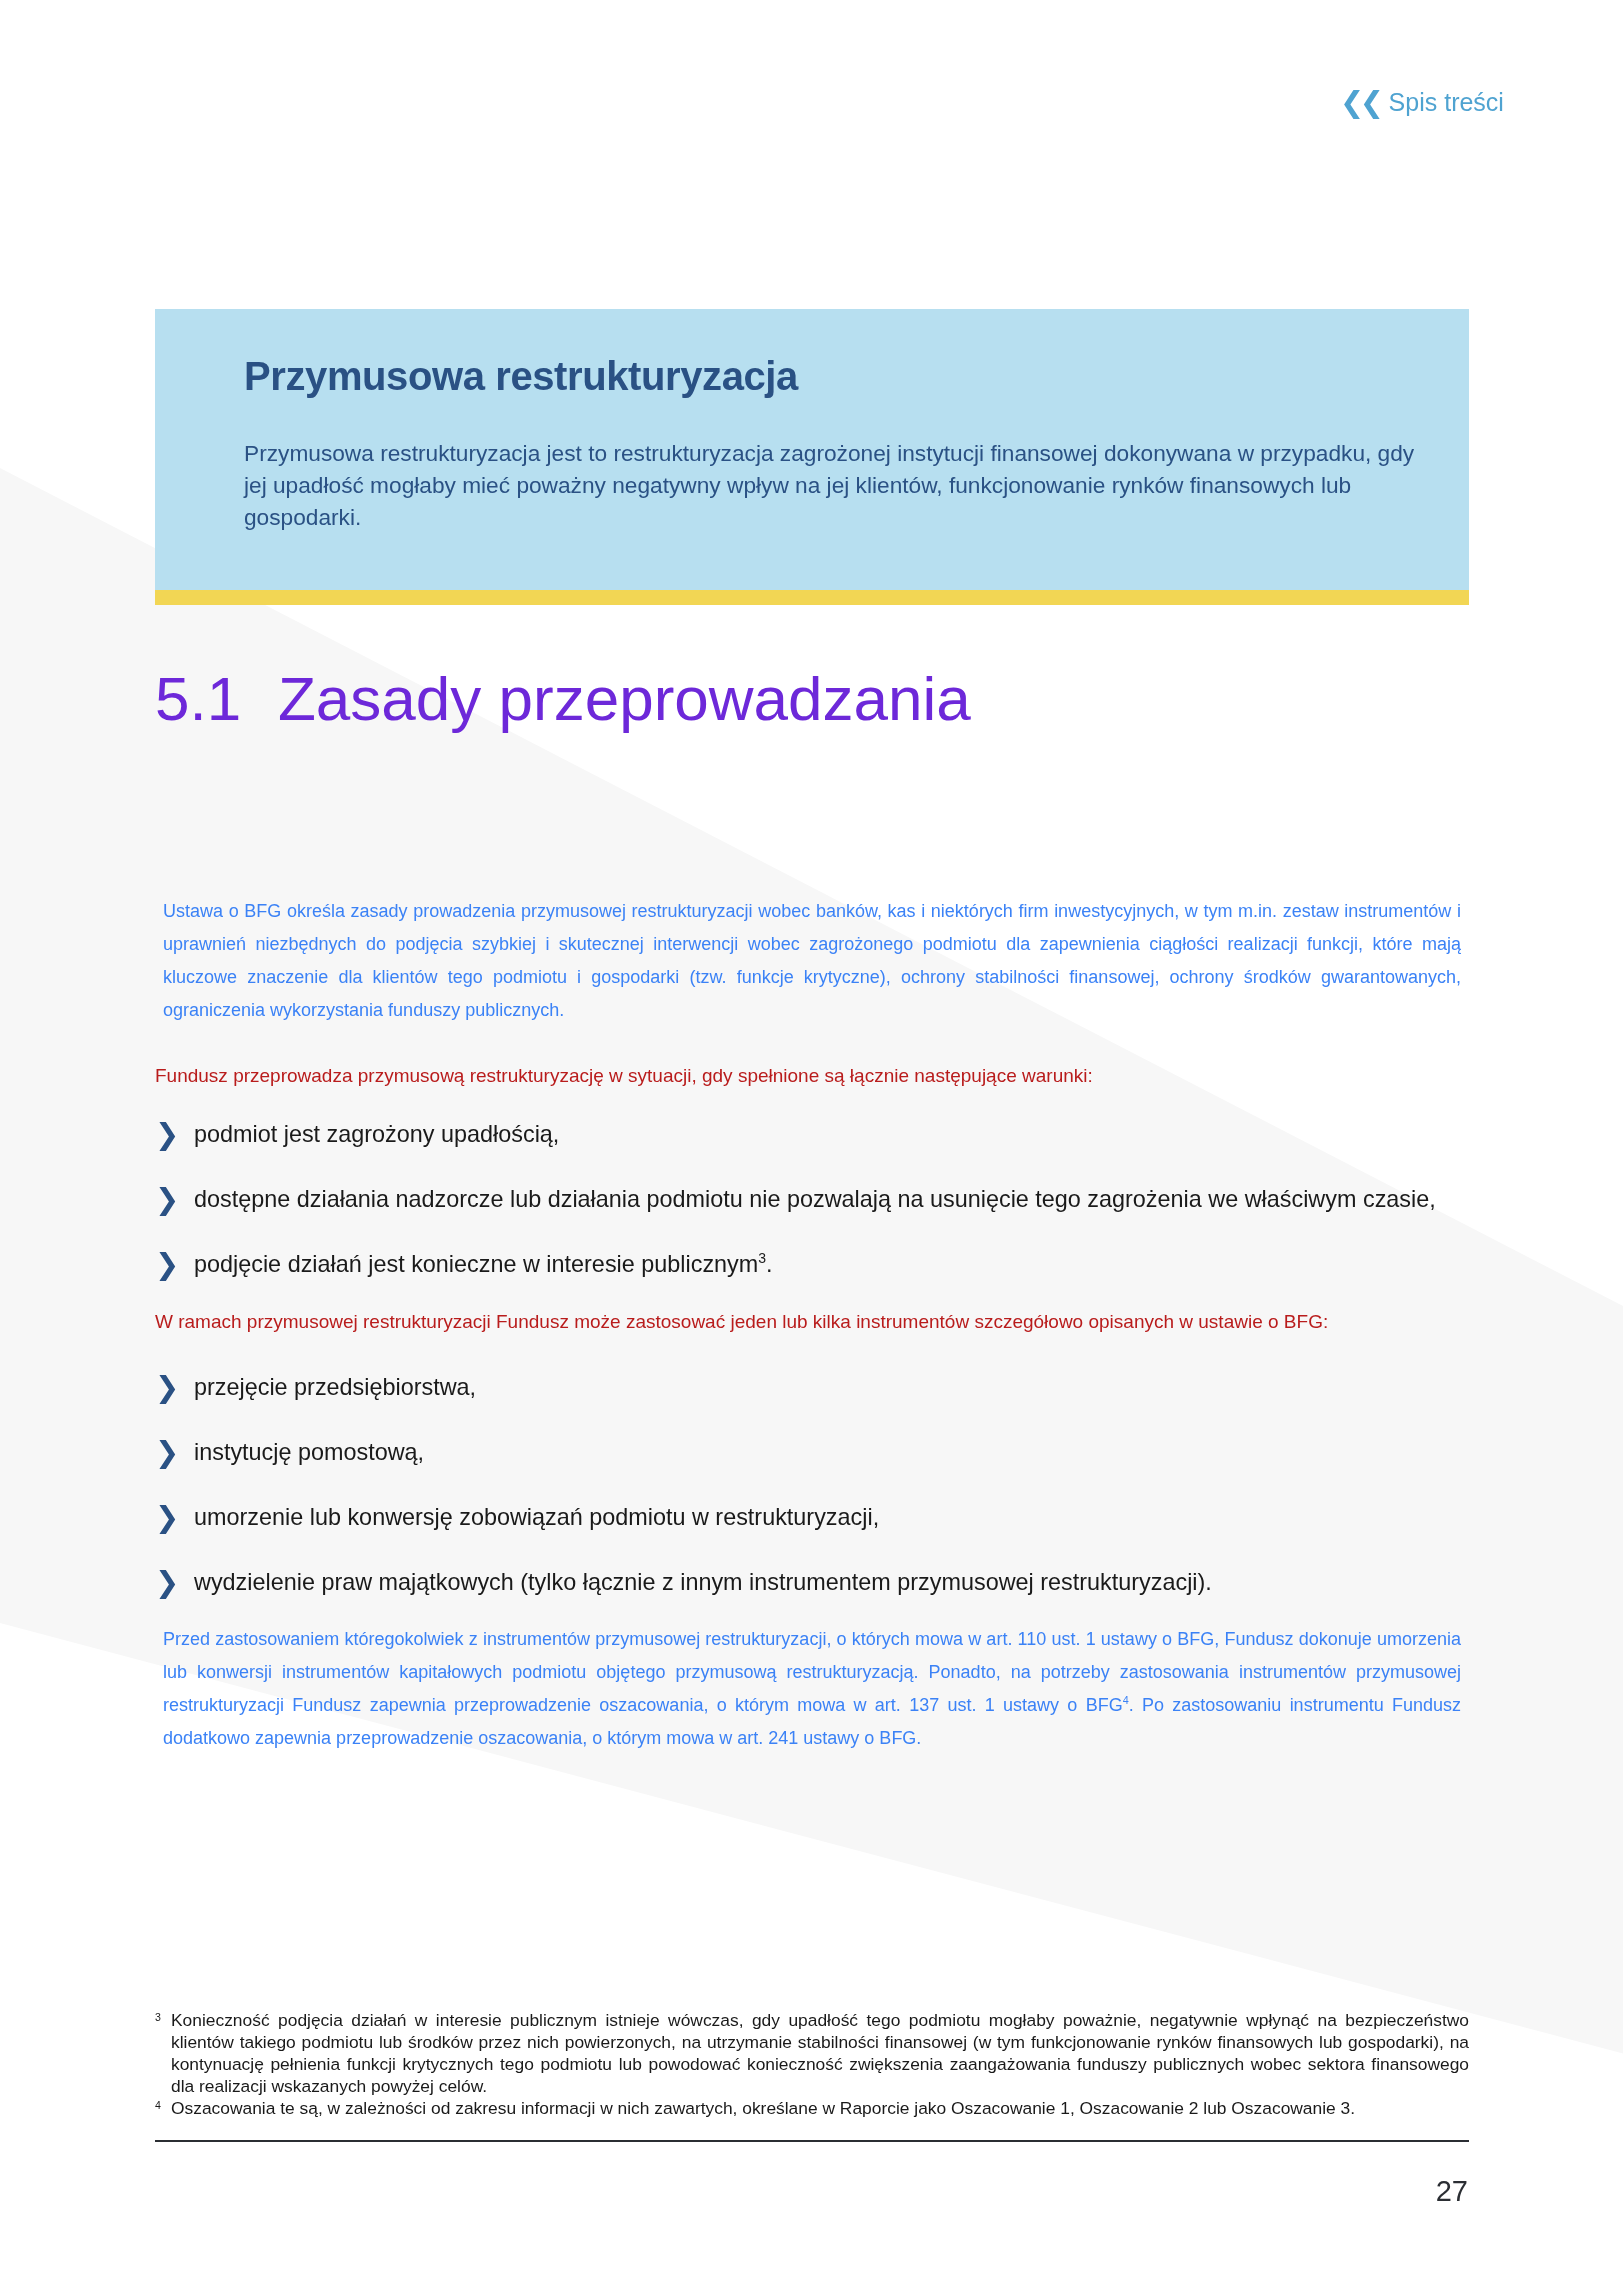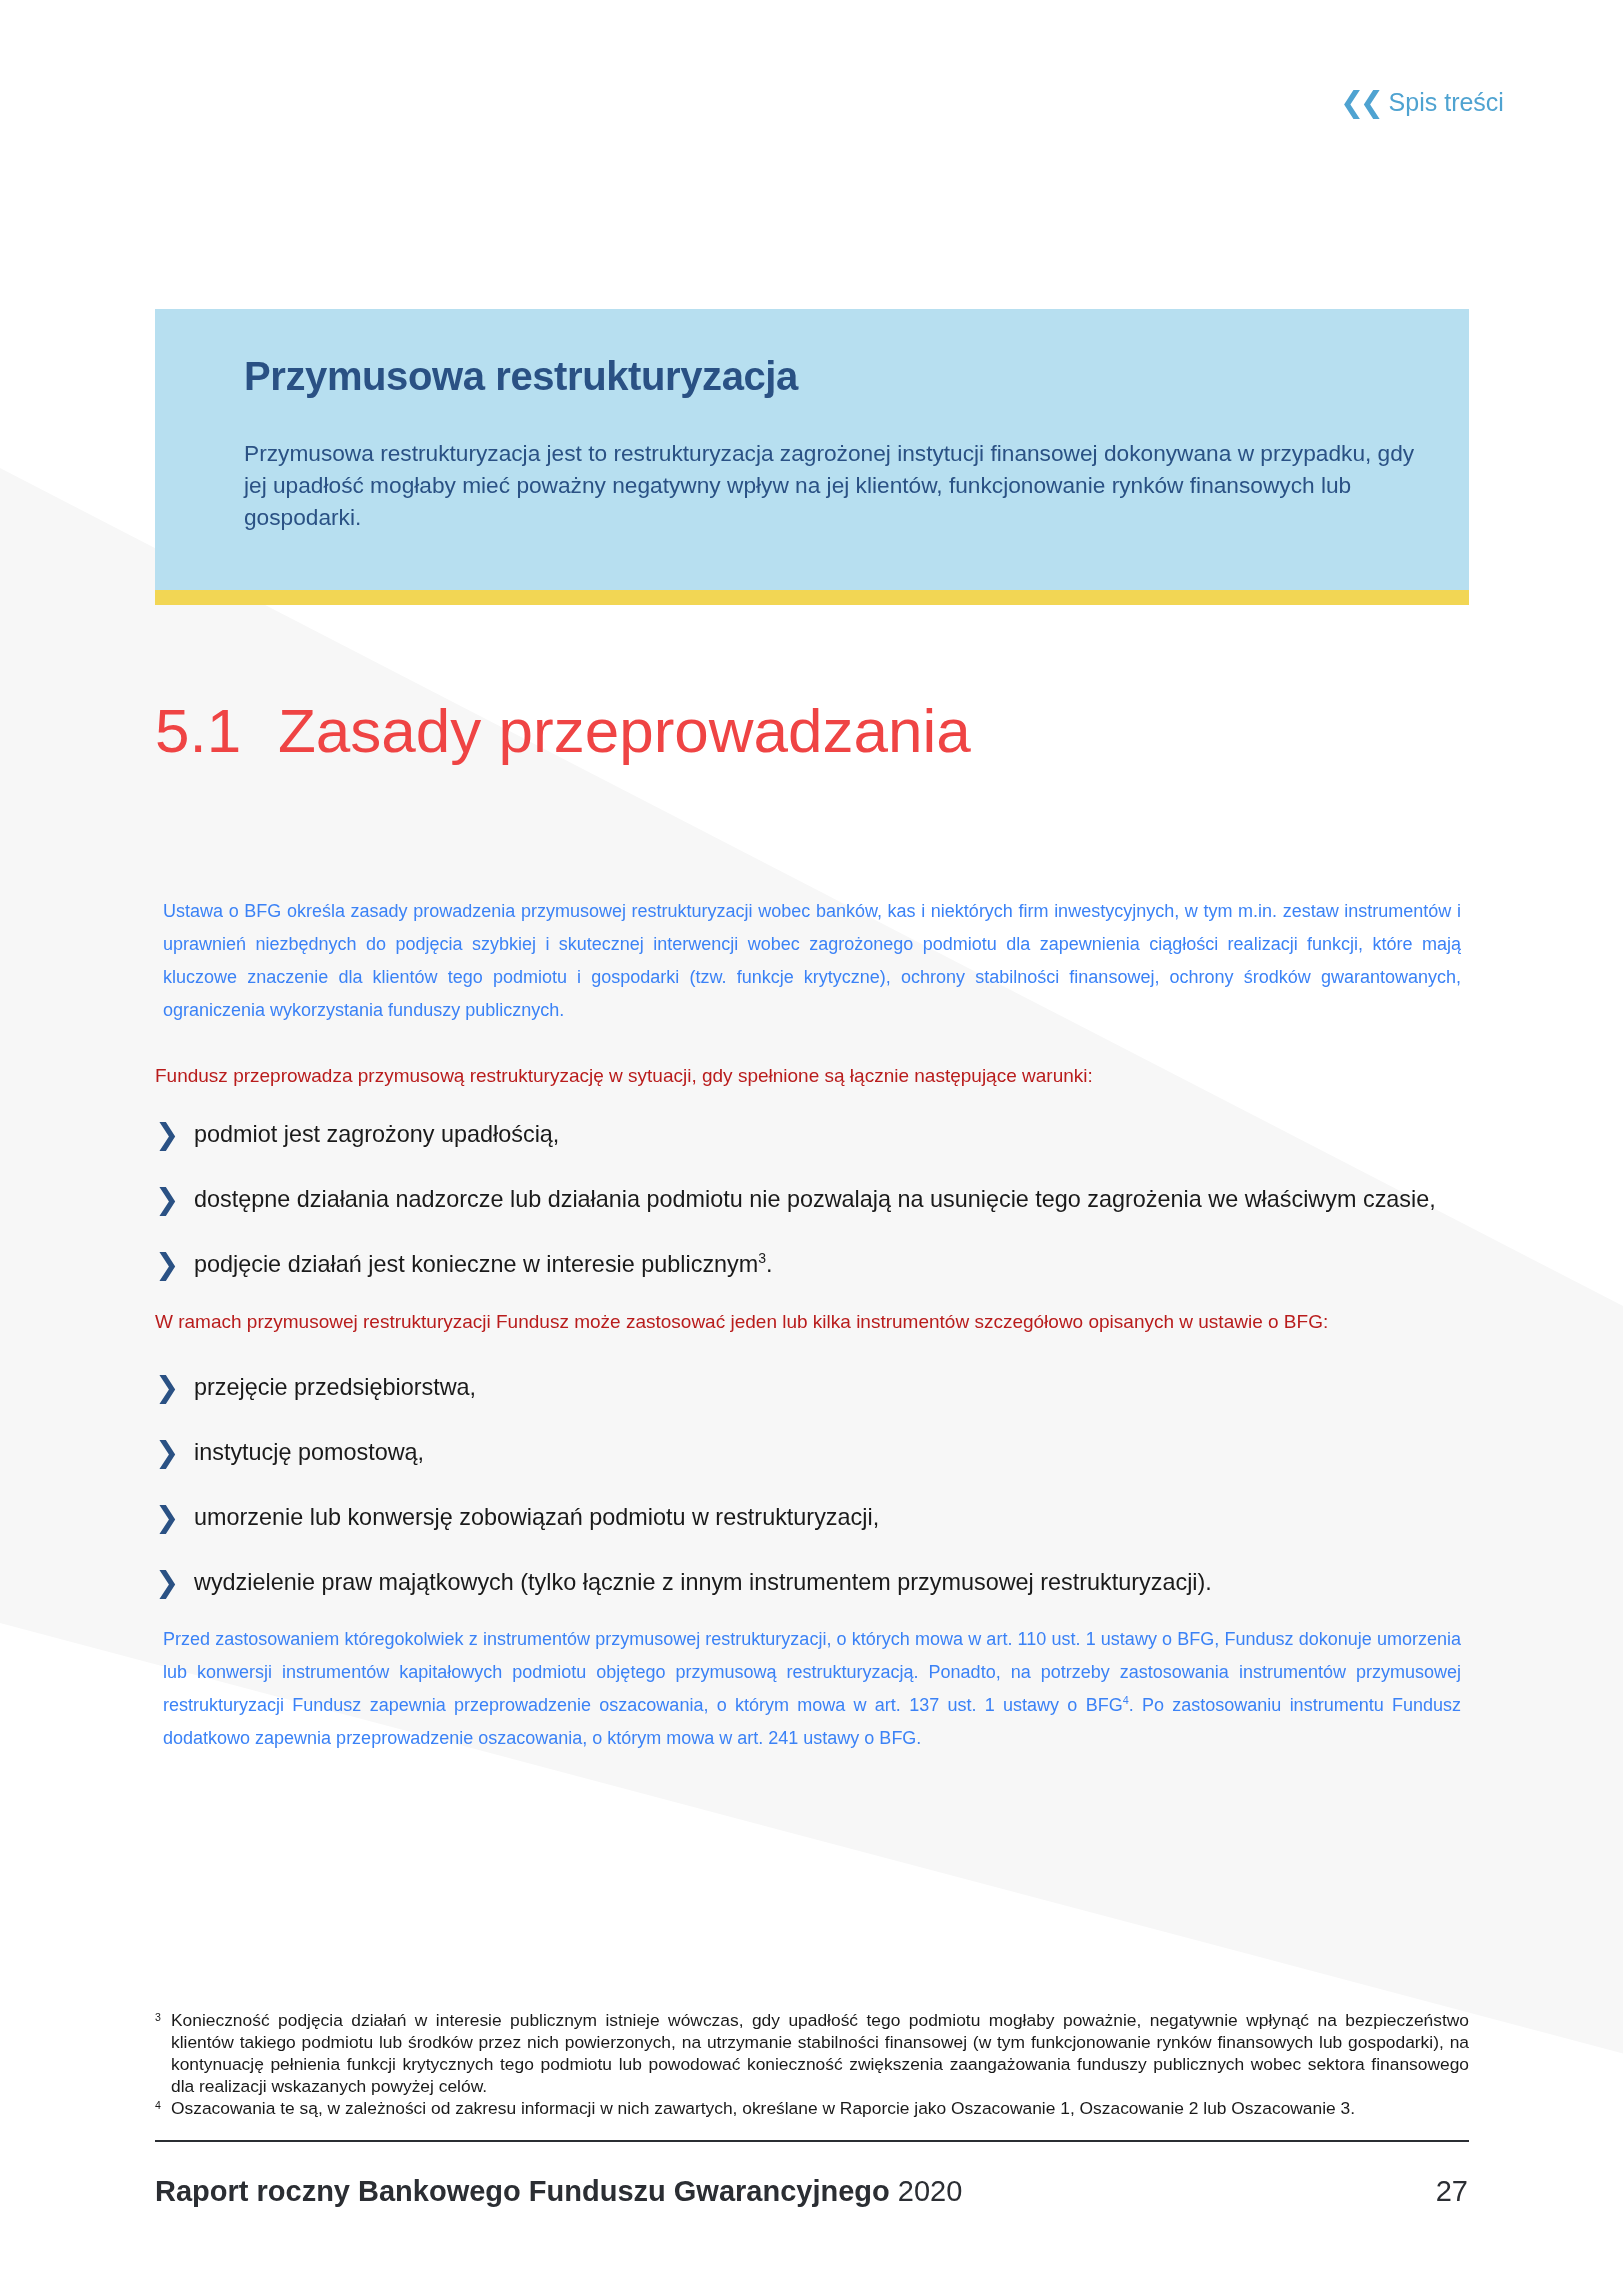--- a/index.html
+++ b/index.html
@@ -24,21 +24,21 @@
     background: #b7dff0; box-sizing: border-box; padding: 45px 45px 0 89px;
   }
   .def-box::after {
     content: ""; position: absolute; left: 0; bottom: -15px; width: 100%; height: 15px;
     background: #f2d654;
   }
   .def-title { color: #2a5184; font-weight: bold; font-size: 40px; margin: 0 0 38px 0; letter-spacing: -0.4px; }
   .def-text { color: #2a5184; font-size: 22.7px; line-height: 32px; margin: 0; text-align: left; }
 
   .section-heading {
-    position: absolute; left: 155px; top: 692px; color: #ef4444; font-size: 62px;
+    position: absolute; left: 155px; top: 660px; color: #6d28d9; font-size: 62px;
     line-height: 77px; display: flex; font-weight: normal; margin: 0;
   }
   .section-heading .num { width: 123px; flex: none; }
 
   .content { position: absolute; left: 155px; top: 887px; width: 1314px; }
   .para { font-size: 18px; line-height: 33px; text-align: justify; margin: 8px; color: #3b82f6; }
   .lead { color: #b91c1c; font-weight: normal; font-size: 19px; line-height: 38px; text-align: justify; margin: 0; }
   ul.bullets { list-style: none; margin: 0; padding: 0; }
   ul.bullets li { display: flex; align-items: center; font-size: 23.4px; line-height: 33px; height: 33px; }
   ul.bullets li .chev {
@@ -131,20 +131,16 @@
       <span class="mark">3</span>
       <span class="txt">Konieczność podjęcia działań w interesie publicznym istnieje wówczas, gdy upadłość tego podmiotu mogłaby poważnie, negatywnie wpłynąć na bezpieczeństwo klientów takiego podmiotu lub środków przez nich powierzonych, na utrzymanie stabilności finansowej (w tym funkcjonowanie rynków finansowych lub gospodarki), na kontynuację pełnienia funkcji krytycznych tego podmiotu lub powodować konieczność zwiększenia zaangażowania funduszy publicznych wobec sektora finansowego dla realizacji wskazanych powyżej celów.</span>
     </div>
     <div class="fn">
       <span class="mark">4</span>
       <span class="txt">Oszacowania te są, w zależności od zakresu informacji w nich zawartych, określane w Raporcie jako Oszacowanie 1, Oszacowanie 2 lub Oszacowanie 3.</span>
     </div>
   </div>
 
   <div class="footer-rule"></div>
-  <div class="footer-title">
-    <b>Raport roczny Bankowego Funduszu Gwarancyjnego</b>
-    <span>2020</span>
-  </div>
   <div class="page-number">27</div>
 
 </div>
 
 
 </body></html>

